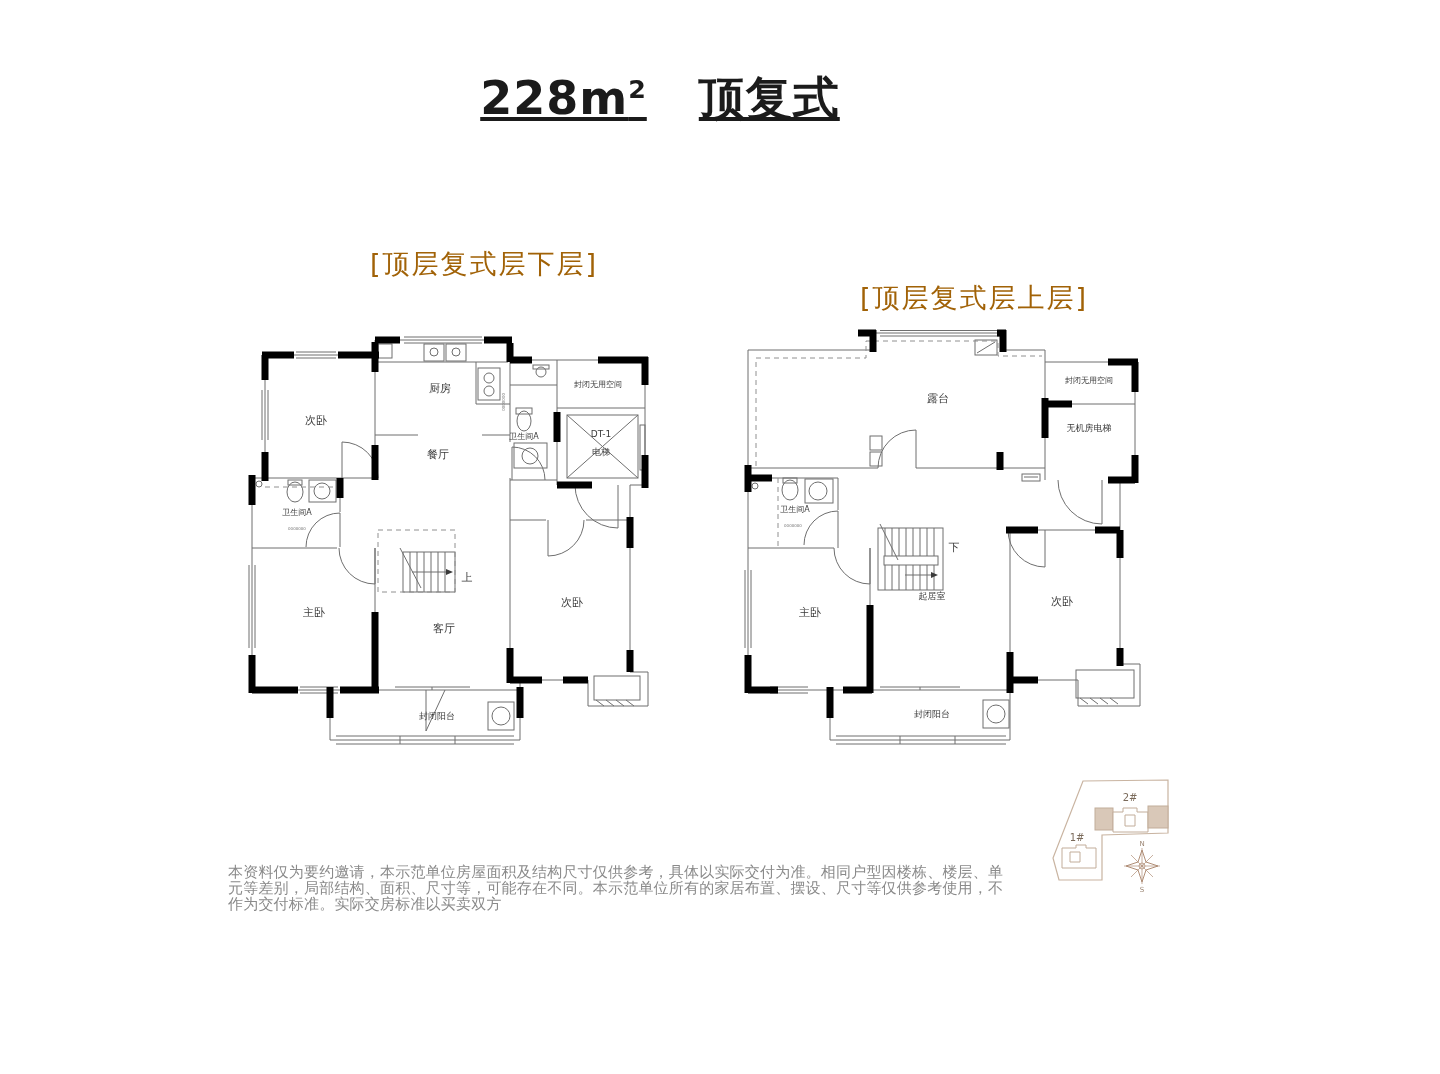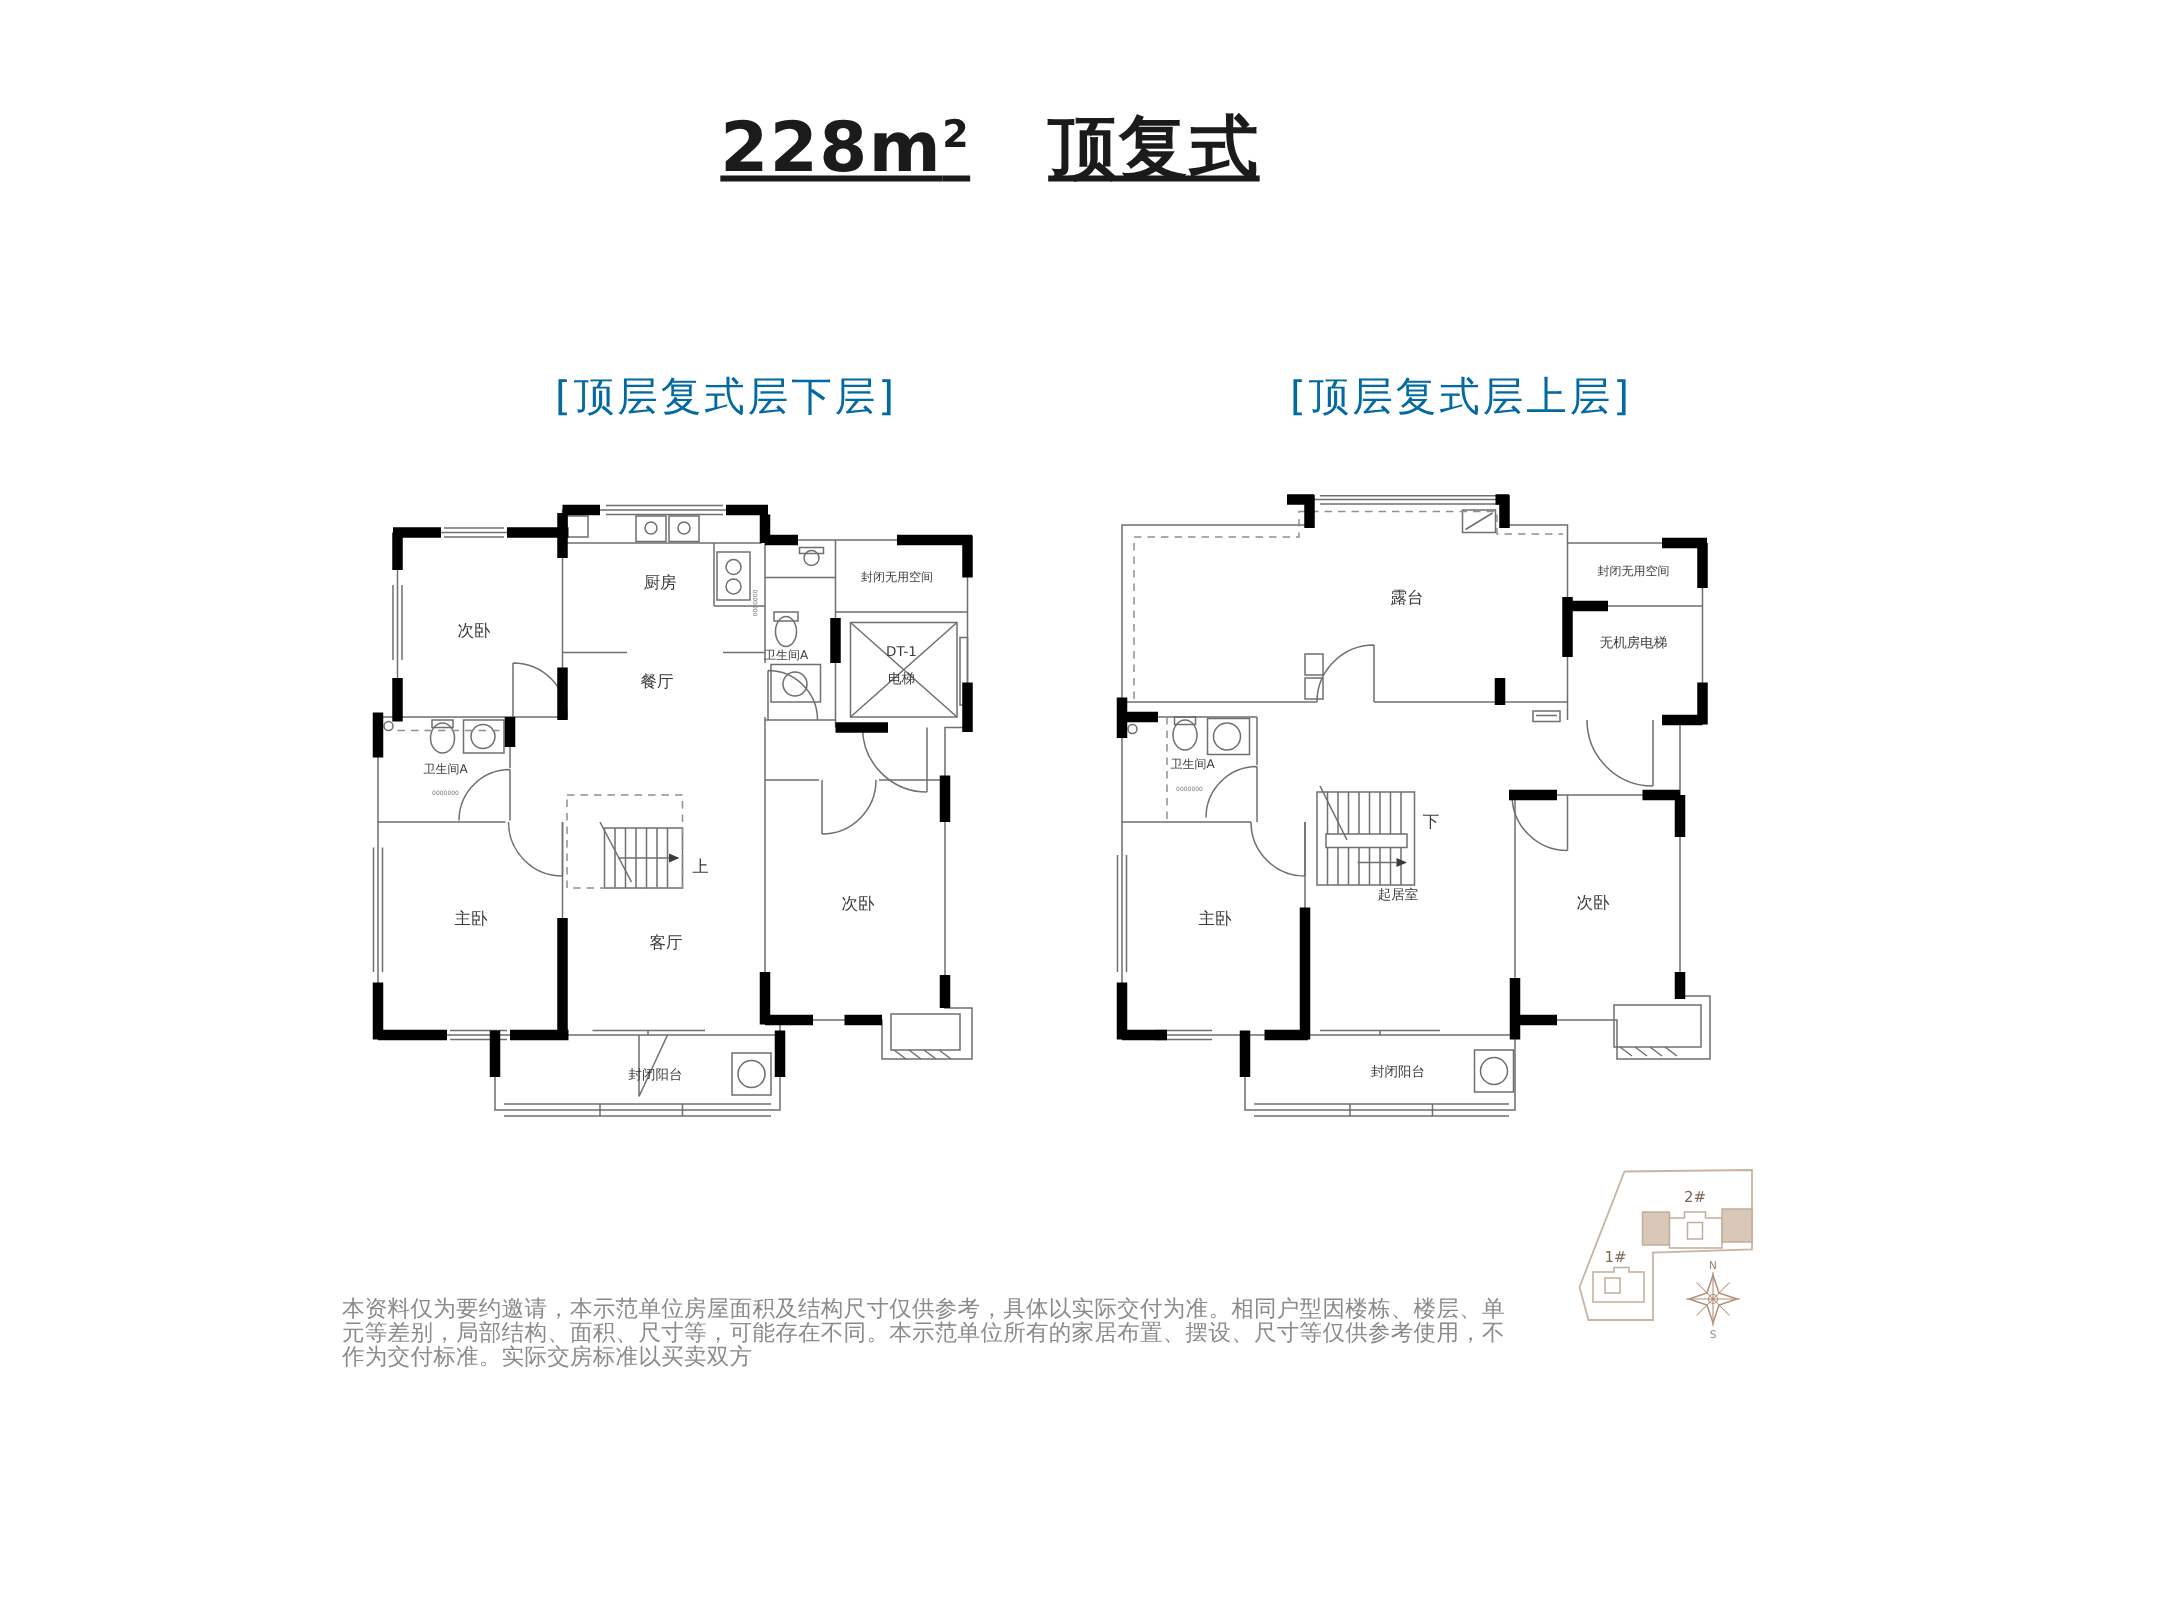--- a/index.html
+++ b/index.html
@@ -5,23 +5,23 @@
   html,body{margin:0;padding:0;background:#ffffff;}
   #stage{position:relative;width:1440px;height:1074px;background:#ffffff;overflow:hidden;
          font-family:"DejaVu Sans","Liberation Sans",sans-serif;}
   
   #title{position:absolute;left:0;top:68px;width:1320px;text-align:center;
          font-size:46px;font-weight:bold;color:#1b1b1b;letter-spacing:1px;text-decoration:underline;}
   #title sup{font-size:0.55em;font-weight:bold;vertical-align:super;}
   #title .gap{display:inline-block;width:52px;}
   
   .caption{position:absolute;top:246px;width:300px;text-align:center;
-           font-size:27px;color:#0369a1;letter-spacing:2px;}
+           font-size:27px;color:#a16207;letter-spacing:2px;}
   #cap-lower{left:334px;}
-  #cap-upper{left:824px;}
+  #cap-upper{left:824px;margin-top:34px;}
   
   svg.plan{position:absolute;overflow:visible;}
   .t{stroke:#6f6f6f;stroke-width:1;fill:none;}
   .d{stroke:#909090;stroke-width:1;stroke-dasharray:5 4;fill:none;}
   .w{stroke:#000000;stroke-width:7;fill:none;stroke-linecap:butt;}
   svg text{font-family:"DejaVu Sans","Liberation Sans",sans-serif;fill:#3a3a3a;}
   text.rm{font-size:11px;text-anchor:middle;}
   text.sm{font-size:8px;text-anchor:middle;}
   text.md{font-size:9px;text-anchor:middle;}
   text.dim{font-size:4px;text-anchor:middle;fill:#777;}

